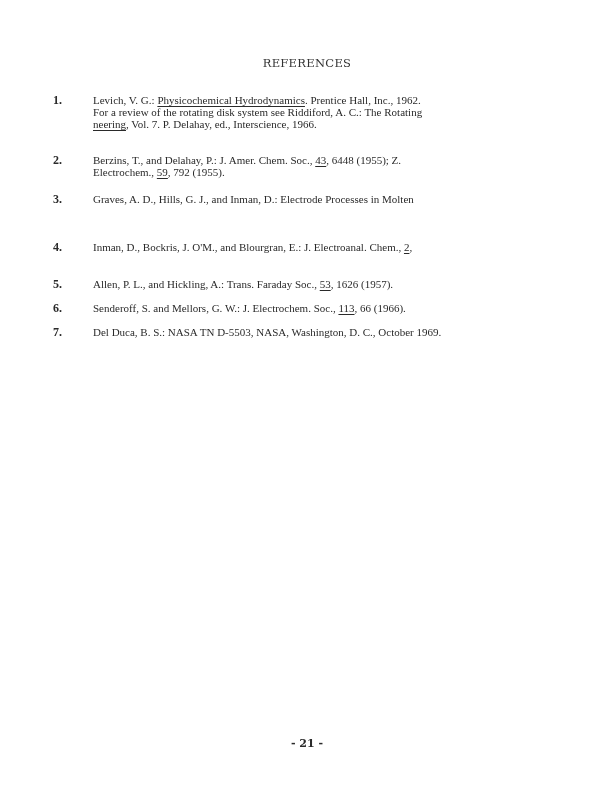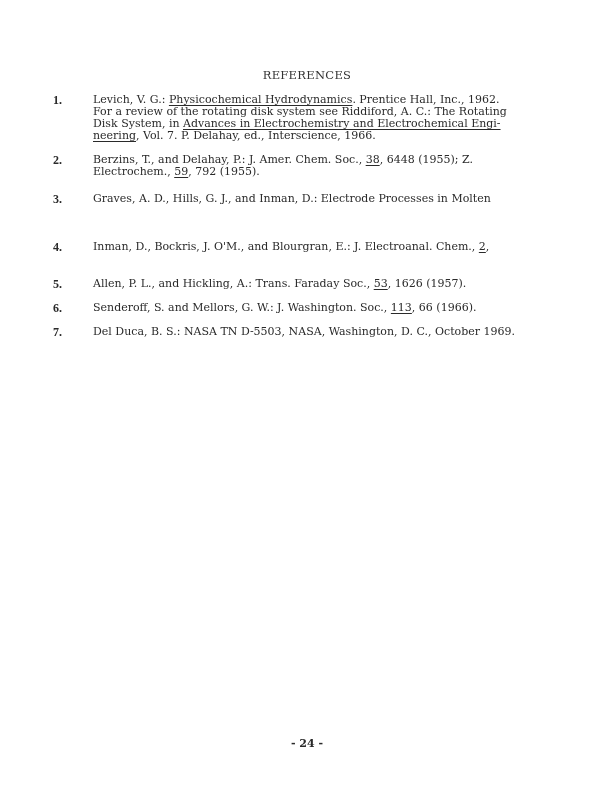--- a/index.html
+++ b/index.html
@@ -1,48 +1,47 @@
 <!DOCTYPE html>
 <html><head>
   <meta charset="utf-8">
   <style>
     html, body { margin: 0; padding: 0; }
     body {
       width: 614px; height: 794px; background: #ffffff; position: relative;
       font-family: "DejaVu Serif", serif; color: #2a2a2a; overflow: hidden;
     }
     .title {
-      position: absolute; top: 68px; left: 0; width: 614px; text-align: center;
+      position: absolute; top: 56px; left: 0; width: 614px; text-align: center;
       font-size: 11.5px; letter-spacing: 0.3px; color: #333;
     }
     .ref { position: absolute; left: 53px; width: 470px; font-size: 11px; line-height: 12px; }
     .num { position: absolute; left: 0; top: 0; font-weight: bold; font-family: "Liberation Serif", serif; font-size: 12px; }
-    .body { position: absolute; left: 40px; top: 0; width: 430px; white-space: nowrap; }
+    .body { position: absolute; left: 40px; top: 0; width: 430px; white-space: nowrap; font-family: Liberation Serif, serif; }
     .u { text-decoration: underline; text-underline-offset: 2px; }
     .footer { position: absolute; top: 737px; left: 0; width: 614px; text-align: center; font-size: 11px; font-weight: bold; }
   </style>
 </head>
 <body>
 
 <div class="title">REFERENCES</div>
 
 <div id="refs">
     <div class="ref" style="top: 94px;">
       <span class="num">1.</span>
       <div class="body">
         <div><span>Levich, V. G.: </span><span class="u">Physicochemical Hydrodynamics</span><span>. Prentice Hall, Inc., 1962.</span></div>
         <div><span>For a review of the rotating disk system see Riddiford, A. C.: The Rotating</span></div>
-        <div><span>Disk System, in </span><span class="u">Advances in Electrochemistry and Electrochemical Engi-</span></div>
         <div><span></span><span class="u">neering</span><span>, Vol. 7. P. Delahay, ed., Interscience, 1966.</span></div>
       </div>
     </div>
     <div class="ref" style="top: 154px;">
       <span class="num">2.</span>
       <div class="body">
-        <div><span>Berzins, T., and Delahay, P.: J. Amer. Chem. Soc., </span><span class="u">38</span><span>, 6448 (1955); Z.</span></div>
+        <div><span>Berzins, T., and Delahay, P.: J. Amer. Chem. Soc., </span><span class="u">43</span><span>, 6448 (1955); Z.</span></div>
         <div><span>Electrochem., </span><span class="u">59</span><span>, 792 (1955).</span></div>
       </div>
     </div>
     <div class="ref" style="top: 193px;">
       <span class="num">3.</span>
       <div class="body">
         <div><span>Graves, A. D., Hills, G. J., and Inman, D.: Electrode Processes in Molten</span></div>
       </div>
     </div>
     <div class="ref" style="top: 241px;">
@@ -53,24 +52,24 @@
     </div>
     <div class="ref" style="top: 278px;">
       <span class="num">5.</span>
       <div class="body">
         <div><span>Allen, P. L., and Hickling, A.:  Trans. Faraday Soc., </span><span class="u">53</span><span>, 1626 (1957).</span></div>
       </div>
     </div>
     <div class="ref" style="top: 302px;">
       <span class="num">6.</span>
       <div class="body">
-        <div><span>Senderoff, S. and Mellors, G. W.: J. Washington. Soc., </span><span class="u">113</span><span>, 66 (1966).</span></div>
+        <div><span>Senderoff, S. and Mellors, G. W.: J. Electrochem. Soc., </span><span class="u">113</span><span>, 66 (1966).</span></div>
       </div>
     </div>
     <div class="ref" style="top: 326px;">
       <span class="num">7.</span>
       <div class="body">
         <div><span>Del Duca, B. S.:  NASA TN D-5503, NASA, Washington, D. C., October 1969.</span></div>
       </div>
     </div>
   </div>
 
-<div class="footer">- 24 -</div>
+<div class="footer">- 21 -</div>
 
 </body></html>

